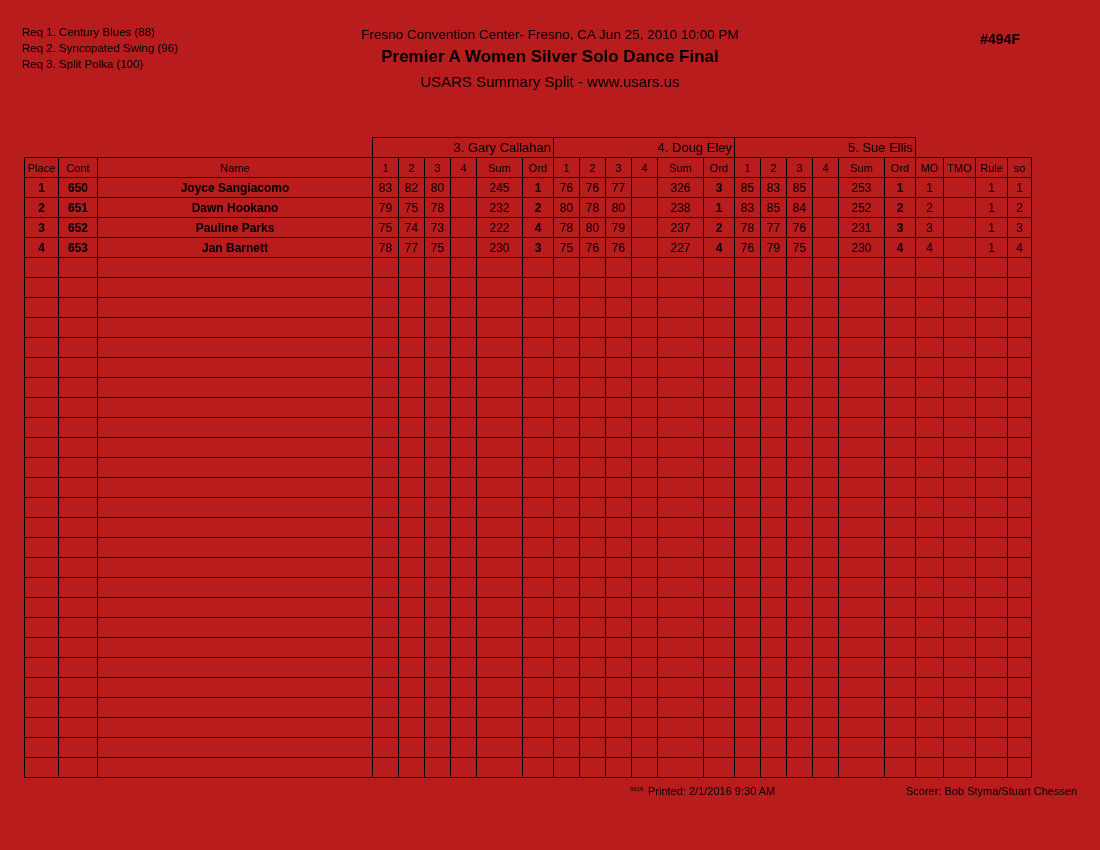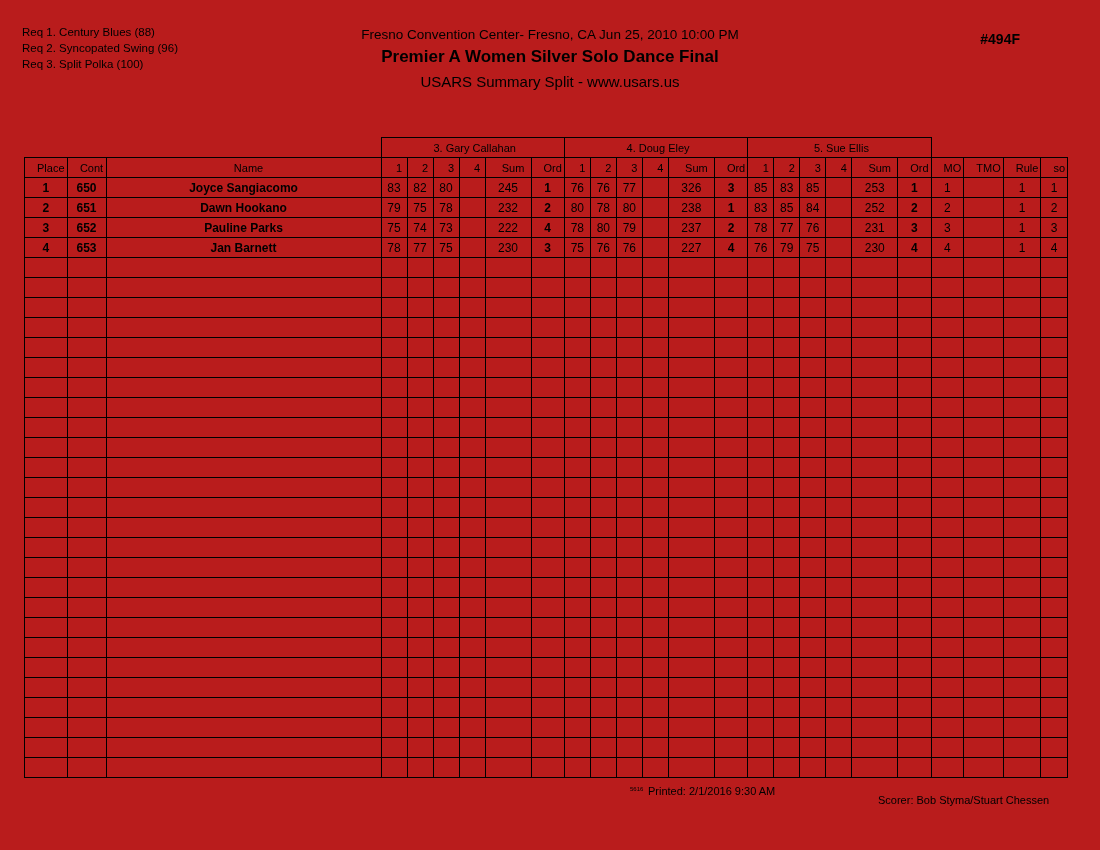--- a/index.html
+++ b/index.html
@@ -14,34 +14,34 @@
   .venue    { font-size: 13.5px; margin-top: 5px; }
   .event    { font-size: 17px; font-weight: bold; margin-top: 5px; }
   .subtitle { font-size: 15px; margin-top: 6px; }
 
   .doc-num { position: absolute; right: 80px; top: 24px; font-size: 14px; font-weight: bold; margin-top: 7px; }
 
   table.score { position: absolute; left: 24px; top: 137px; border-collapse: collapse; table-layout: fixed; }
   table.score td { border: 1px solid #000; height: 20px; font-size: 11px; text-align: center;
                    padding: 0 2px; overflow: hidden; white-space: nowrap; }
   tr.judge-row td.flank { border: none; }
-  tr.judge-row td.judge-name { text-align: center; padding-left: 6px; height: 18px; font-size: 11px; }
-  tr.head-row td { height: 20px; padding-left: 12px; }
+  tr.judge-row td.judge-name { text-align: right; padding-left: 6px; height: 18px; font-size: 13px; }
+  tr.head-row td { height: 20px; }
   tr.data-row td { font-size: 12px; }
   td.left  { text-align: left; padding-left: 5px; }
   td.bold  { font-weight: bold; }
   td.sum   { text-align: right; padding-right: 4px; }
   td.mo    { text-align: left; padding-left: 7px; }
   td.rt    { text-align: right; padding-right: 5px; }
   td.thick-r { border-right: 3px solid #000; }
 
   .footer { position: absolute; top: 785px; left: 0; width: 1100px; font-size: 11px; }
   .footer .tiny    { position: absolute; left: 630px; top: 1px; font-size: 6px; }
   .footer .printed { position: absolute; left: 648px; }
-  .footer .scorer  { position: absolute; left: 878px; margin-top: 9px; }
+  .footer .scorer  { position: absolute; left: 906px; }
 </style>
 </head>
 <body>
 
 <div class="page">
 
   <div class="reqs">
     <div>Req 1.  Century Blues (88)</div>
     <div>Req 2.  Syncopated Swing (96)</div>
     <div>Req 3.  Split Polka (100)</div>

